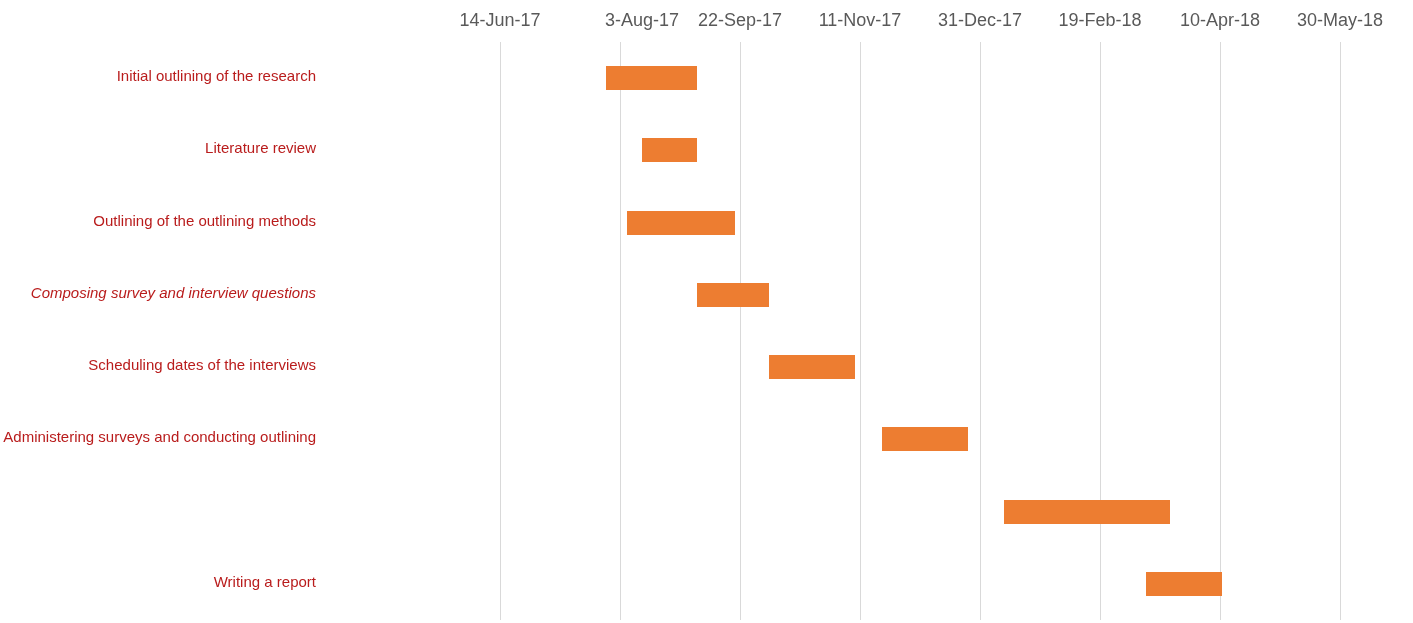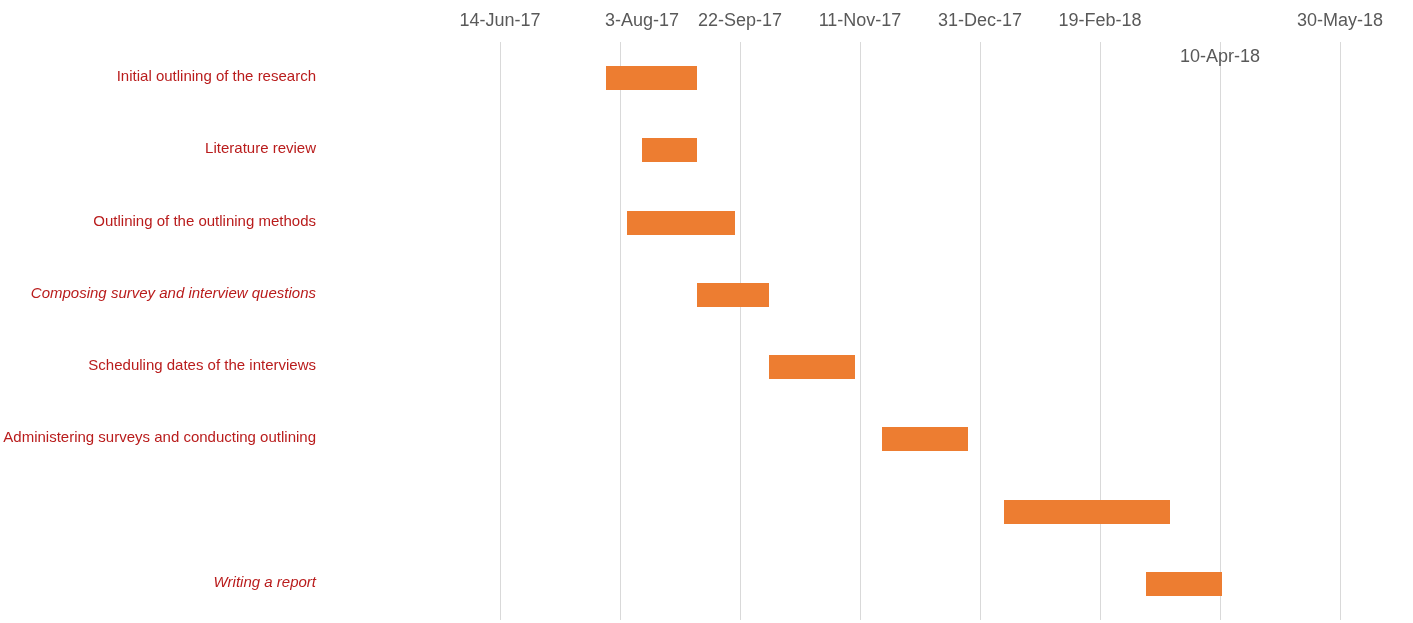--- a/index.html
+++ b/index.html
@@ -69,22 +69,22 @@
       <div class="bar" style="left: 441.6px; width: 86.4px; top: 385.375px; height: 24px; background: rgb(237, 125, 49);"></div>
       <div class="bar" style="left: 564px; width: 165.6px; top: 457.625px; height: 24px; background: rgb(237, 125, 49);"></div>
       <div class="bar" style="left: 705.6px; width: 76.8px; top: 529.875px; height: 24px; background: rgb(237, 125, 49);"></div>
     </div>
 <div class="tick-label" style="left: 500px; top: 10px;">14-Jun-17</div>
     <div class="tick-label" style="left: 620px; top: 10px; margin-left: 22px;">3-Aug-17</div>
     <div class="tick-label" style="left: 740px; top: 10px;">22-Sep-17</div>
     <div class="tick-label" style="left: 860px; top: 10px;">11-Nov-17</div>
     <div class="tick-label" style="left: 980px; top: 10px;">31-Dec-17</div>
     <div class="tick-label" style="left: 1100px; top: 10px;">19-Feb-18</div>
-    <div class="tick-label" style="left: 1220px; top: 10px; margin-top: 36px;">10-Apr-18</div>
+    <div class="tick-label" style="left: 1220px; top: 10px;">10-Apr-18</div>
     <div class="tick-label" style="left: 1340px; top: 10px;">30-May-18</div>
     <div class="cat-label" style="right: 983px; top: 67.125px;">Initial outlining of the research</div>
     <div class="cat-label" style="right: 983px; top: 139.375px;">Literature review</div>
     <div class="cat-label" style="right: 983px; top: 211.625px;">Outlining of the outlining methods</div>
     <div class="cat-label" style="right: 983px; top: 283.875px; font-style: italic;">Composing survey and interview questions</div>
     <div class="cat-label" style="right: 983px; top: 356.125px;">Scheduling dates of the interviews</div>
     <div class="cat-label" style="right: 983px; top: 428.375px;">Administering surveys and conducting outlining</div>
-    <div class="cat-label" style="right: 983px; top: 572.875px; font-style: italic;">Writing a report</div>
+    <div class="cat-label" style="right: 983px; top: 572.875px;">Writing a report</div>
   </div>
 
 </body></html>

